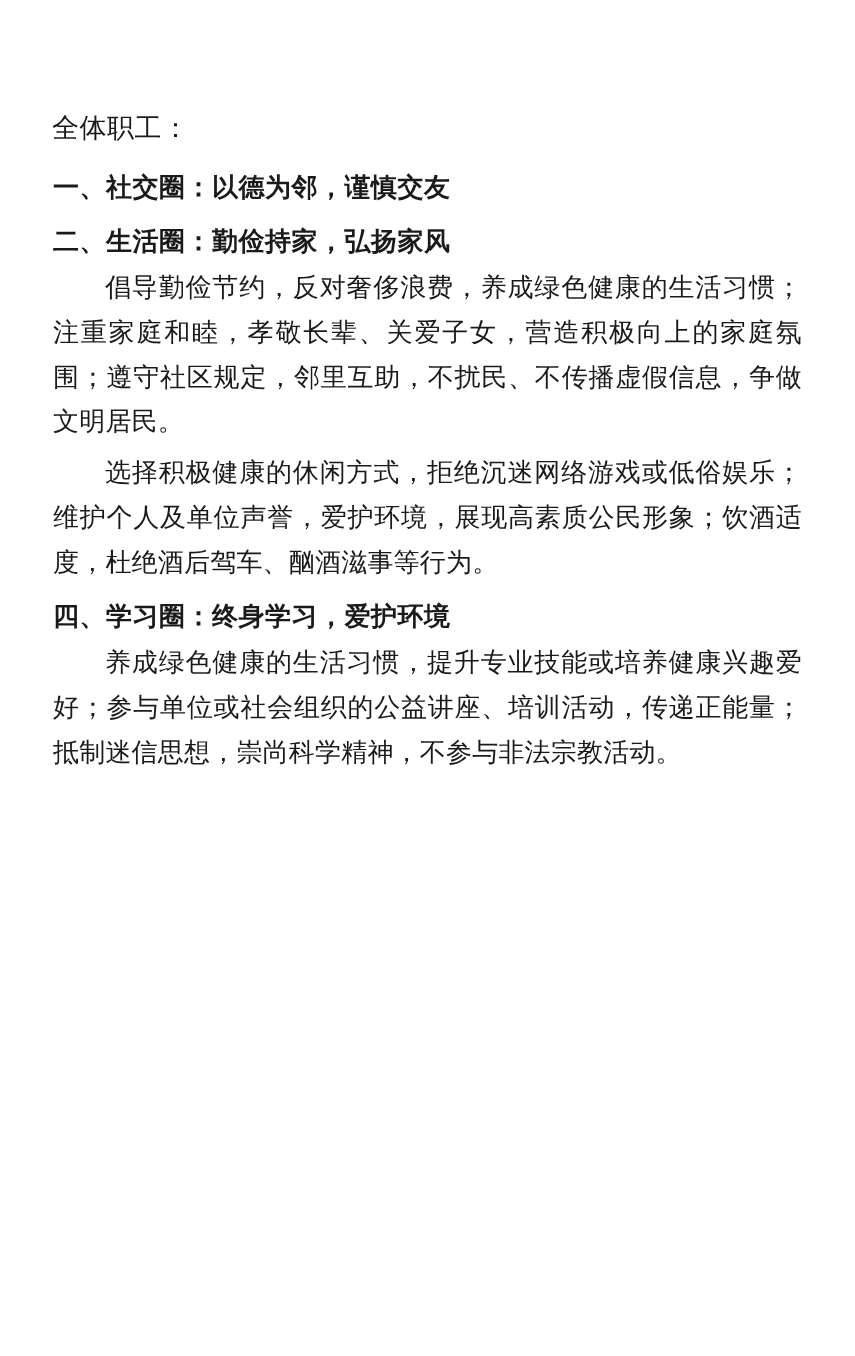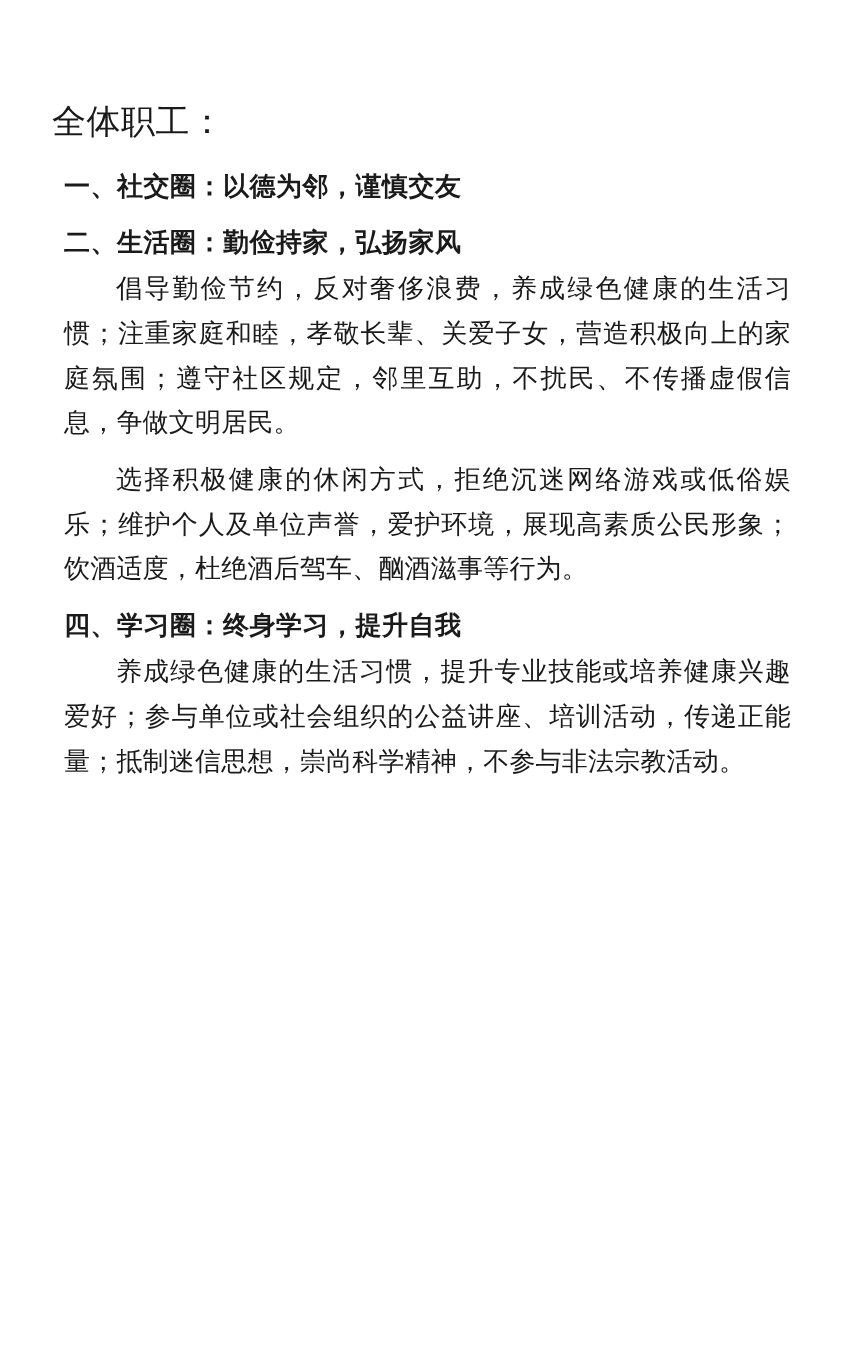--- a/index.html
+++ b/index.html
@@ -16,24 +16,24 @@
   }
   .page {
     position: relative;
     width: 855px;
     height: 1356px;
     box-sizing: border-box;
     padding: 95px 52px 20px 52px;
     background: #ffffff;
   }
   .salutation {
-    font-size: 34px;
+    font-size: 27px;
     line-height: 1.55;
     letter-spacing: 0.5px;
-    margin: 0 0 16px 0;
+    margin: 12px 0 16px 0;
     font-weight: 400;
   }
   .para {
     font-size: 26px;
     line-height: 1.72;
     letter-spacing: 0.2px;
     margin: 0 0 6px 0;
     text-align: justify;
     text-justify: inter-character;
     text-indent: 52px;
@@ -41,21 +41,21 @@
   }
   .heading {
     font-size: 26px;
     line-height: 1.70;
     letter-spacing: 0.5px;
     margin: 10px 0 2px 0;
     font-weight: 700;
     text-indent: 0;
   }
   .section {
-    margin: 12px;
+    margin: 1px;
   }
   .section + .section {
     margin-top: 6px;
   }
 </style>
 </head>
 <body>
 
 <div class="page">
 
@@ -69,17 +69,17 @@
   <div class="section">
     <p class="heading">二、生活圈：勤俭持家，弘扬家风</p>
     <p class="para">倡导勤俭节约，反对奢侈浪费，养成绿色健康的生活习惯；注重家庭和睦，孝敬长辈、关爱子女，营造积极向上的家庭氛围；遵守社区规定，邻里互助，不扰民、不传播虚假信息，争做文明居民。</p>
   </div>
 
   <div class="section">
     <p class="para">选择积极健康的休闲方式，拒绝沉迷网络游戏或低俗娱乐；维护个人及单位声誉，爱护环境，展现高素质公民形象；饮酒适度，杜绝酒后驾车、酗酒滋事等行为。</p>
   </div>
 
   <div class="section">
-    <p class="heading">四、学习圈：终身学习，提升自我</p>
+    <p class="heading">四、学习圈：终身学习，爱护环境</p>
     <p class="para">养成绿色健康的生活习惯，提升专业技能或培养健康兴趣爱好；参与单位或社会组织的公益讲座、培训活动，传递正能量；抵制迷信思想，崇尚科学精神，不参与非法宗教活动。</p>
   </div>
 
 </div>
 
 </body></html>

